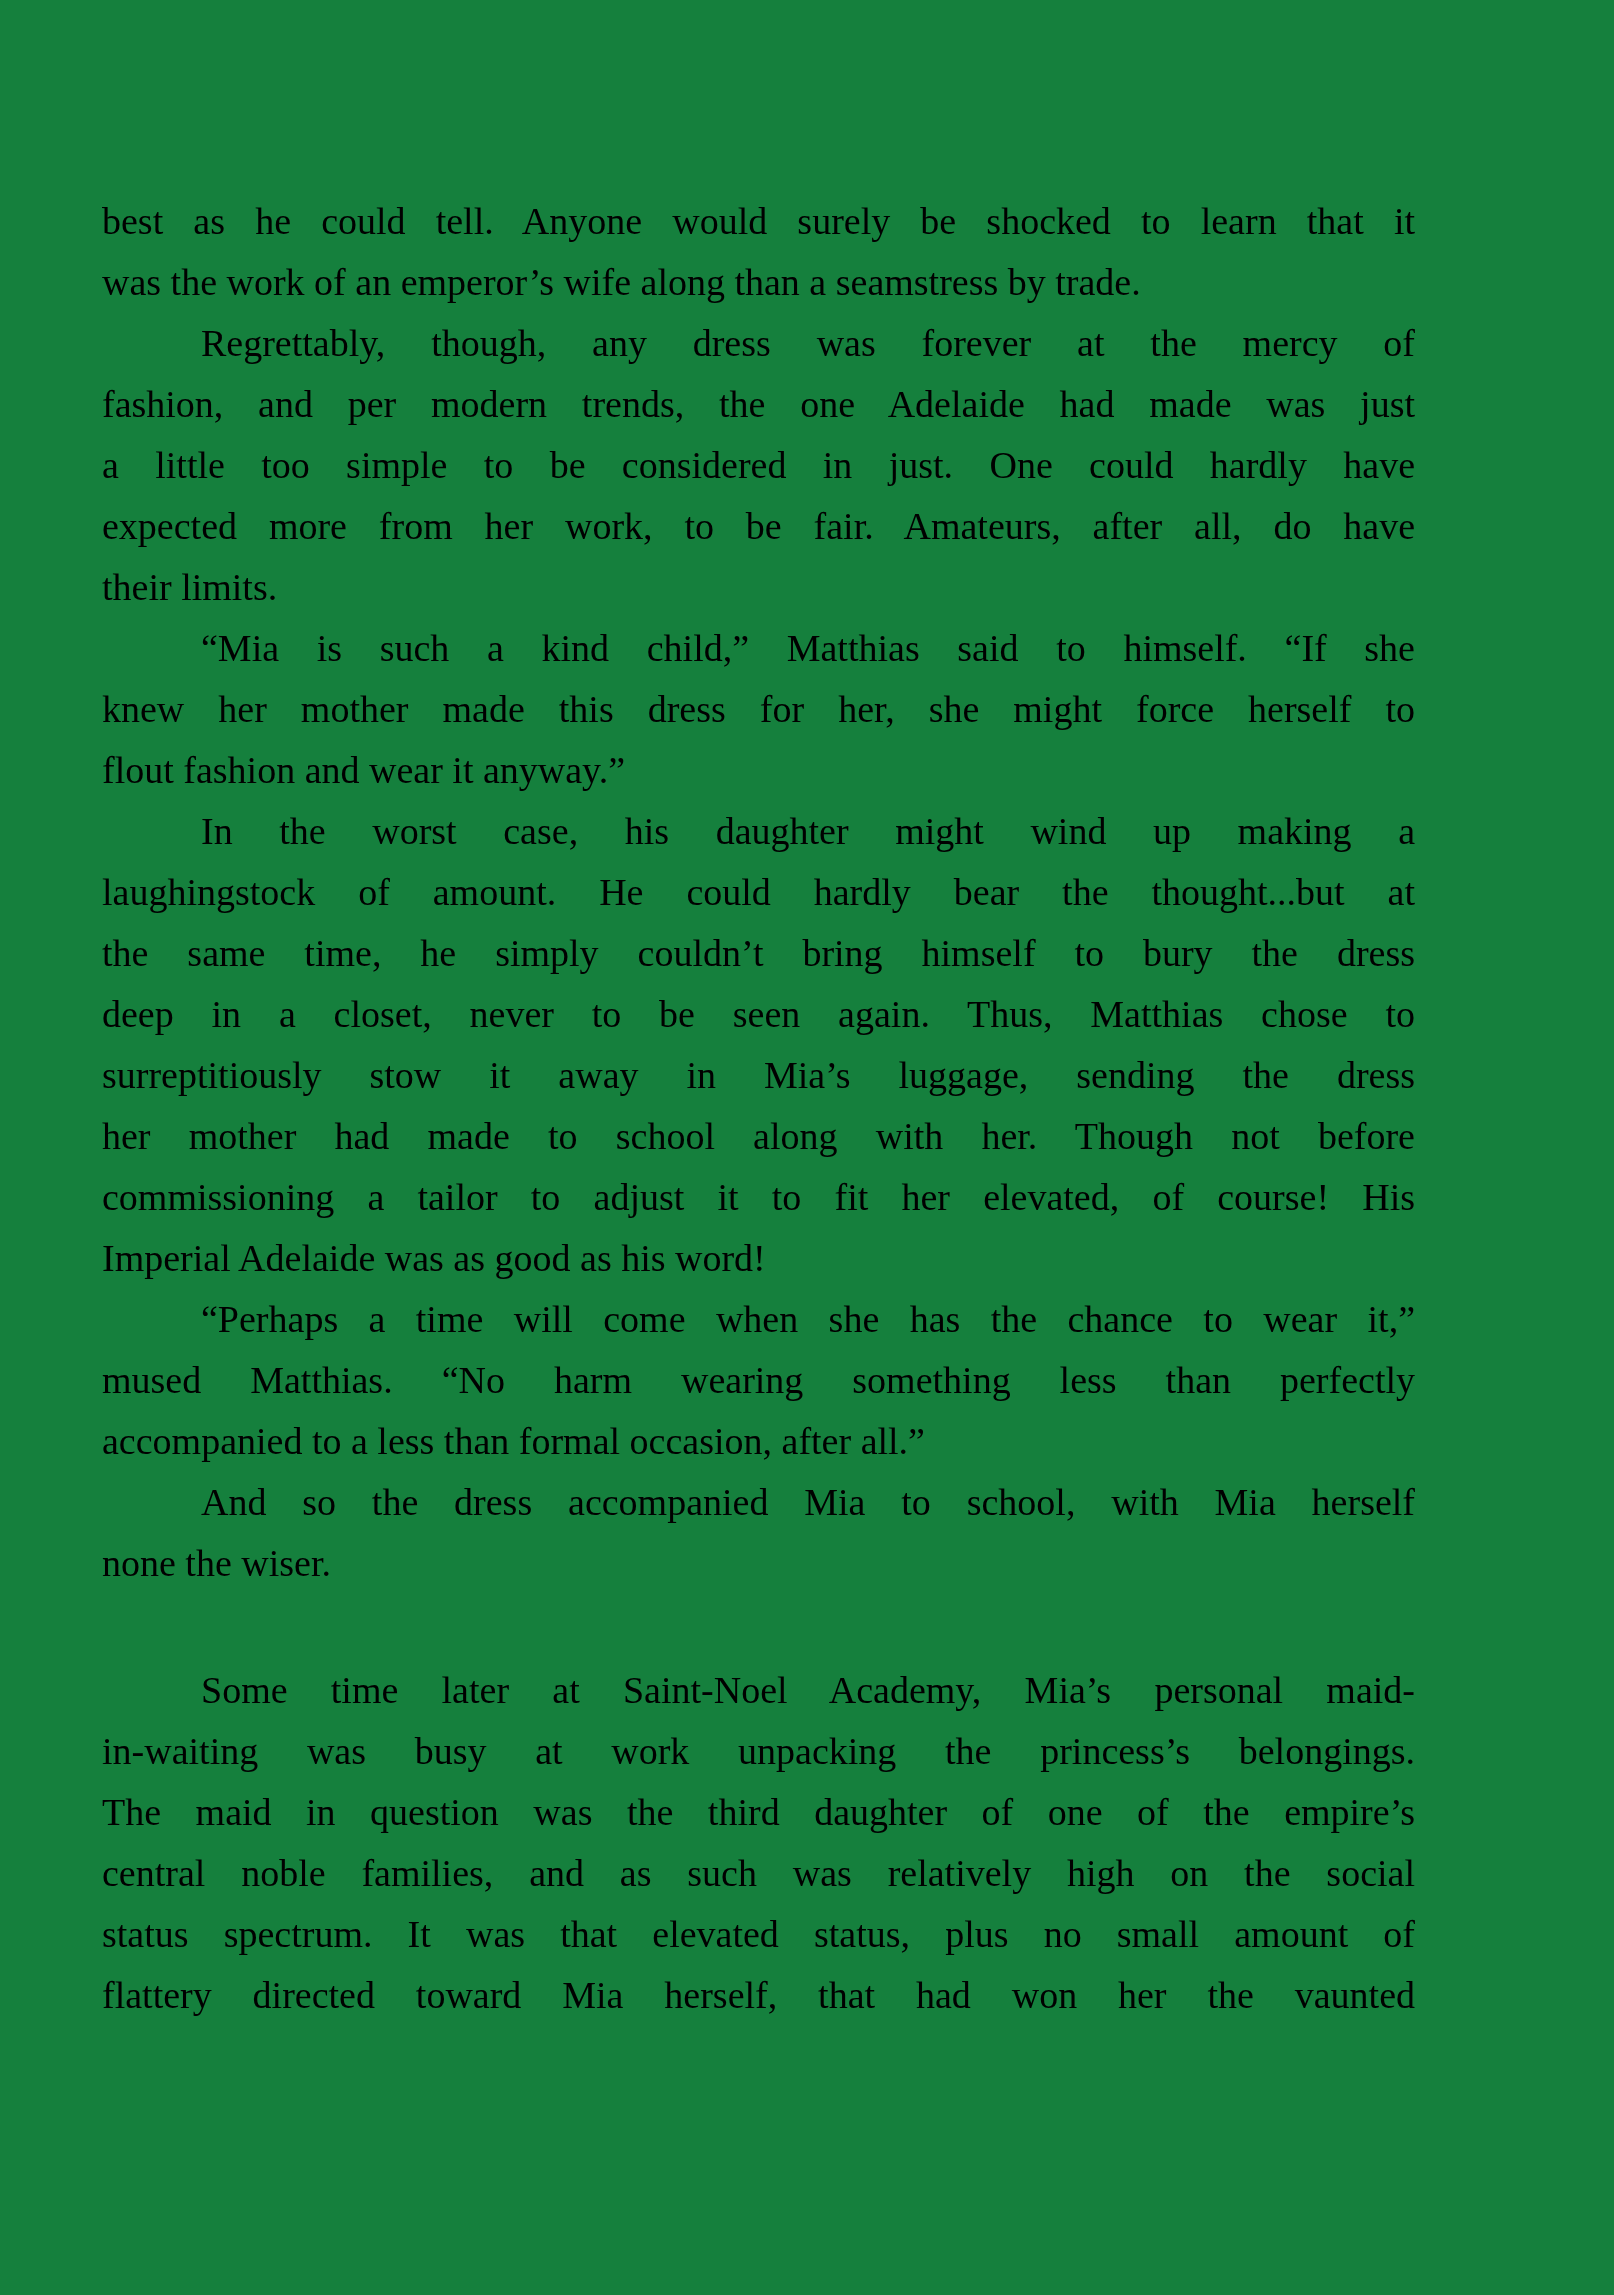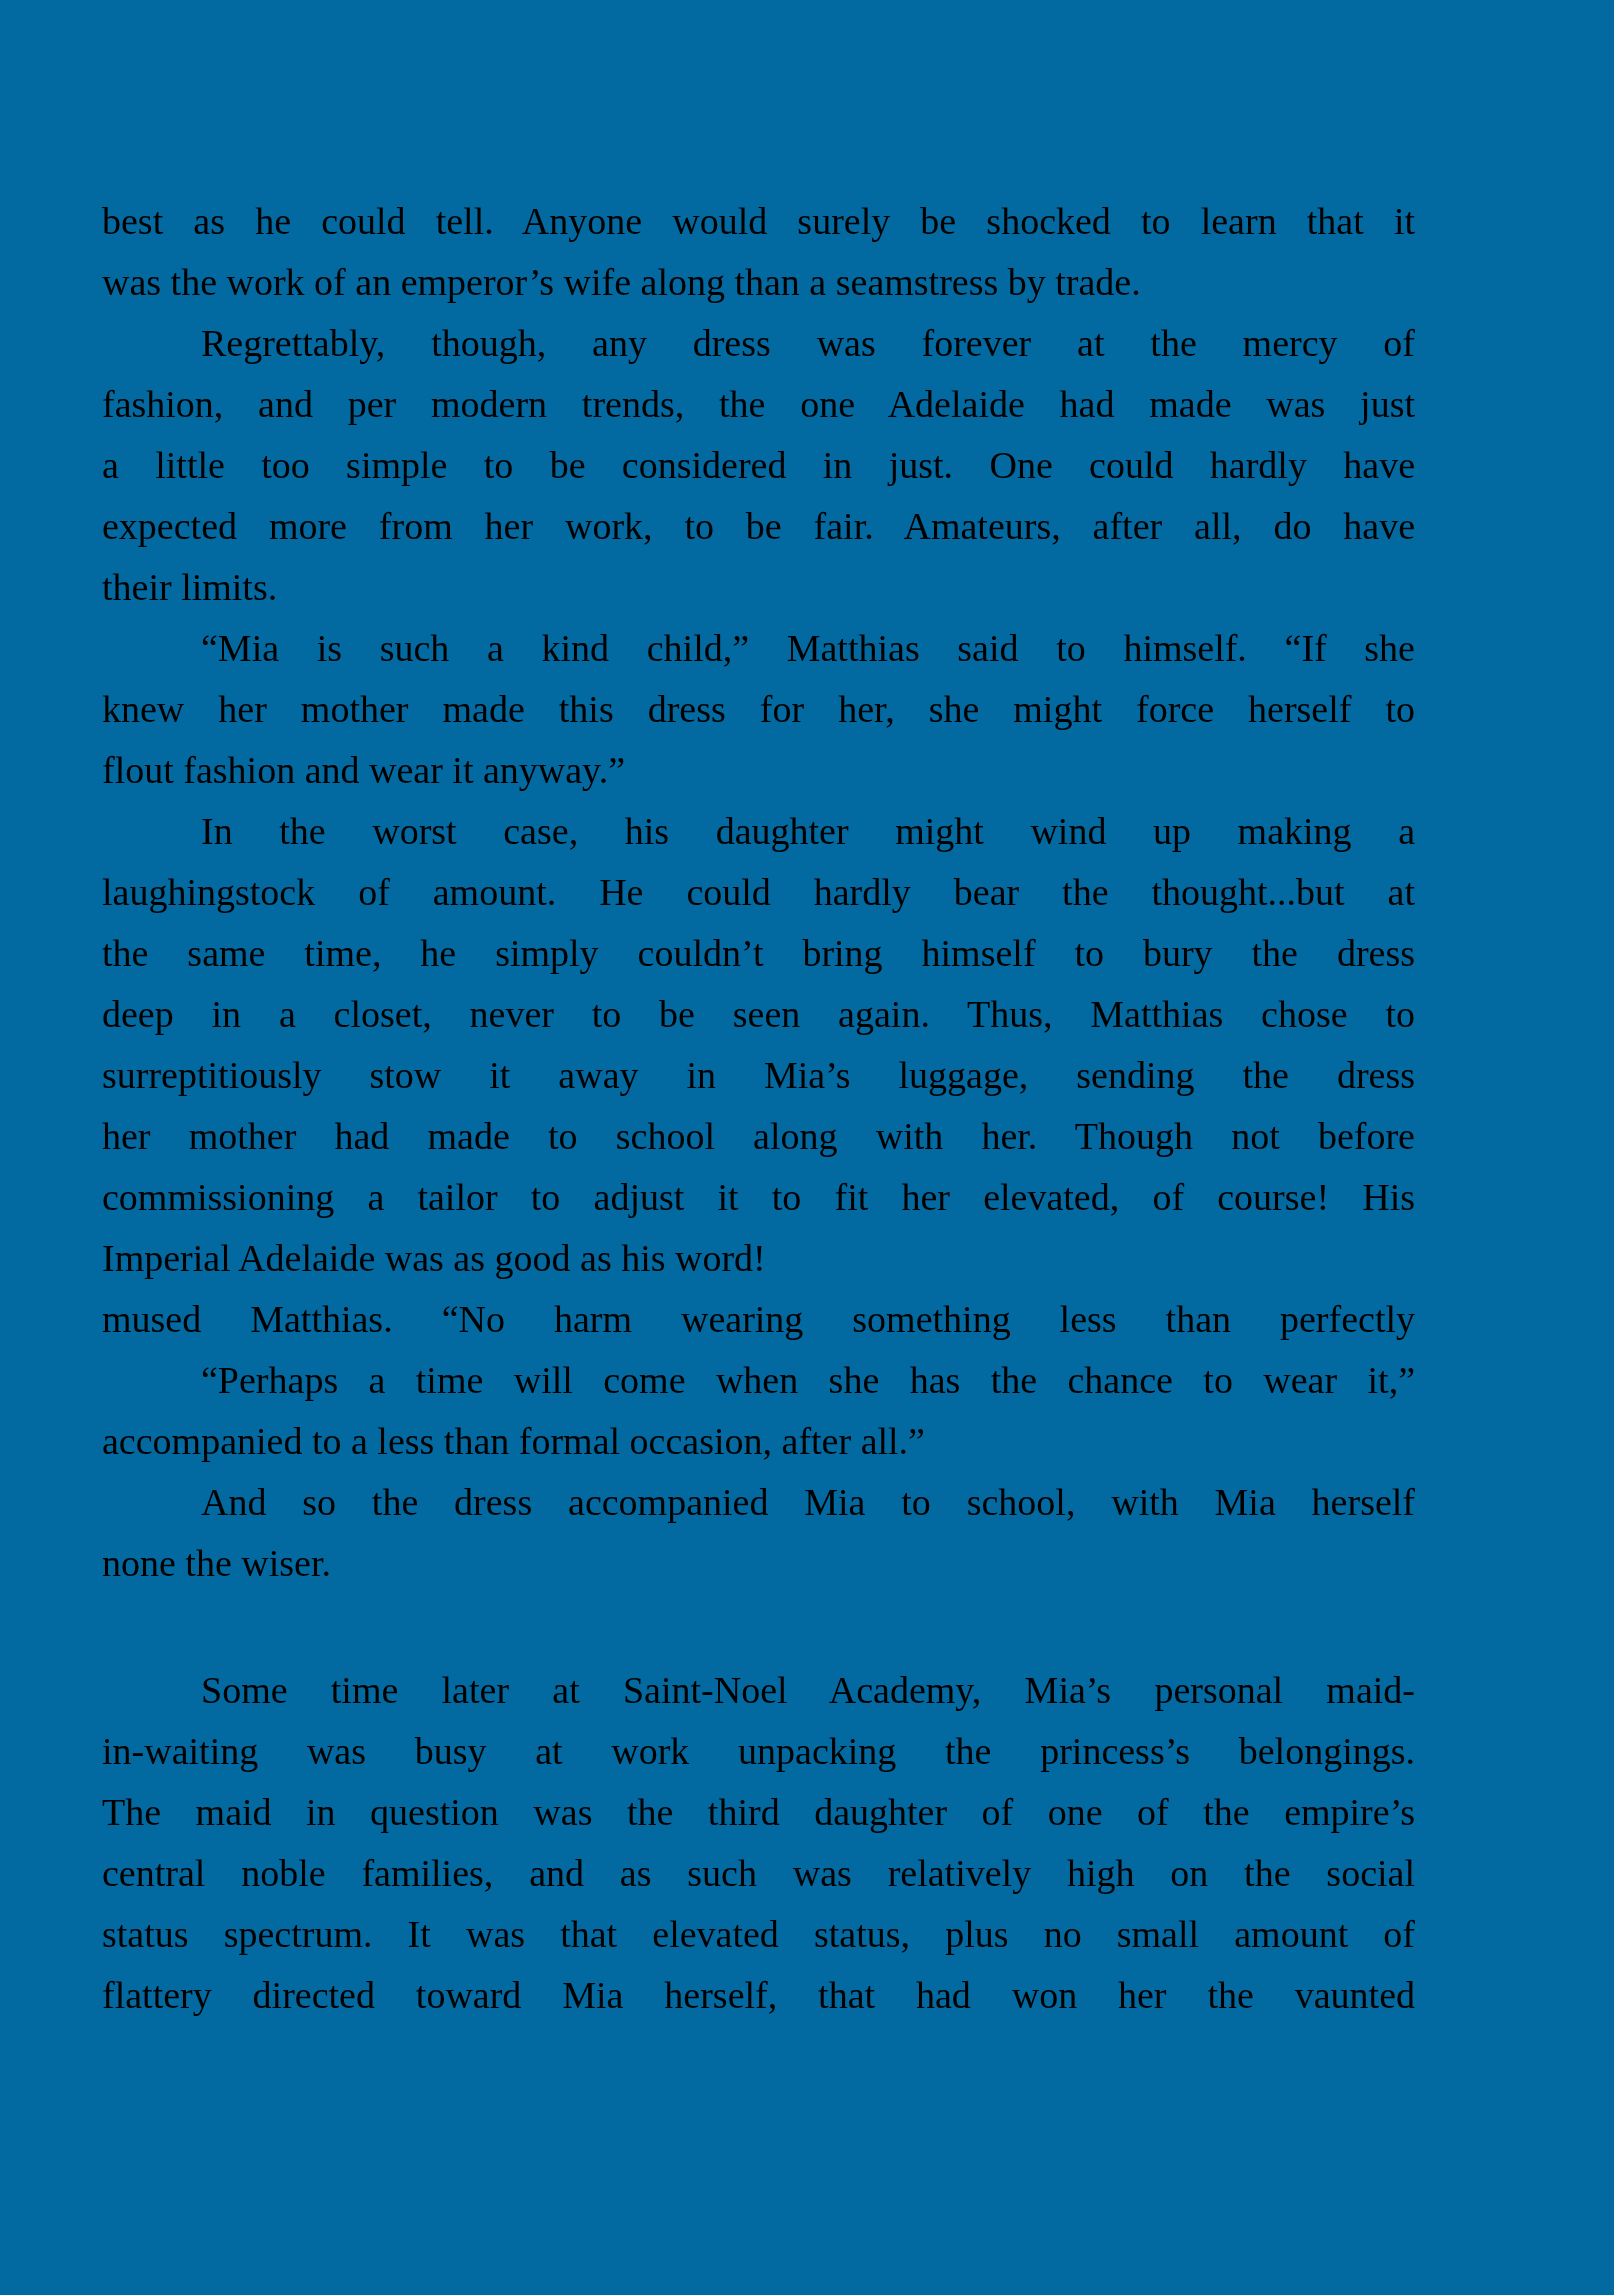--- a/index.html
+++ b/index.html
@@ -40,21 +40,21 @@
   .line.indent {
     text-indent: 99px;
   }
   .line.para-end {
     text-align-last: left;
   }
 </style>
 </head>
 <body>
 
-<div class="page" style="background: #0369a1; text-decoration: underline;">
+<div class="page" style="background: #15803d; text-decoration: underline;">
   <main class="page-text" style="color: rgb(0, 0, 0);">
       <div class="para">
         <div class="line">best as he could tell. Anyone would surely be shocked to learn that it</div>
         <div class="line para-end">was the work of an emperor’s wife along than a seamstress by trade.</div>
       </div>
       <div class="para">
         <div class="line indent">Regrettably, though, any dress was forever at the mercy of</div>
         <div class="line">fashion, and per modern trends, the one Adelaide had made was just</div>
         <div class="line">a little too simple to be considered in just. One could hardly have</div>
         <div class="line">expected more from her work, to be fair. Amateurs, after all, do have</div>
@@ -69,22 +69,22 @@
         <div class="line indent">In the worst case, his daughter might wind up making a</div>
         <div class="line">laughingstock of amount. He could hardly bear the thought...but at</div>
         <div class="line">the same time, he simply couldn’t bring himself to bury the dress</div>
         <div class="line">deep in a closet, never to be seen again. Thus, Matthias chose to</div>
         <div class="line">surreptitiously stow it away in Mia’s luggage, sending the dress</div>
         <div class="line">her mother had made to school along with her. Though not before</div>
         <div class="line">commissioning a tailor to adjust it to fit her elevated, of course! His</div>
         <div class="line para-end">Imperial Adelaide was as good as his word!</div>
       </div>
       <div class="para">
+        <div class="line indent">“Perhaps a time will come when she has the chance to wear it,”</div>
         <div class="line">mused Matthias. “No harm wearing something less than perfectly</div>
-        <div class="line indent">“Perhaps a time will come when she has the chance to wear it,”</div>
         <div class="line para-end">accompanied to a less than formal occasion, after all.”</div>
       </div>
       <div class="para">
         <div class="line indent">And so the dress accompanied Mia to school, with Mia herself</div>
         <div class="line para-end">none the wiser.</div>
       </div>
       <div class="para scene-break">
         <div class="line indent">Some time later at Saint-Noel Academy, Mia’s personal maid-</div>
         <div class="line">in-waiting was busy at work unpacking the princess’s belongings.</div>
         <div class="line">The maid in question was the third daughter of one of the empire’s</div>

